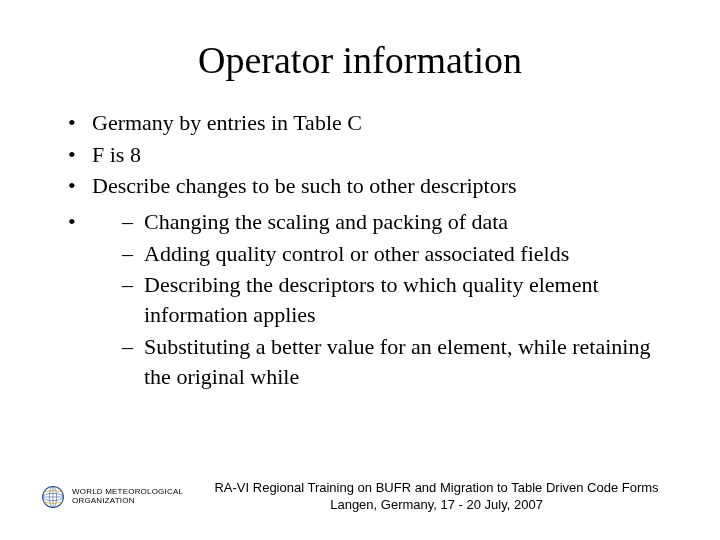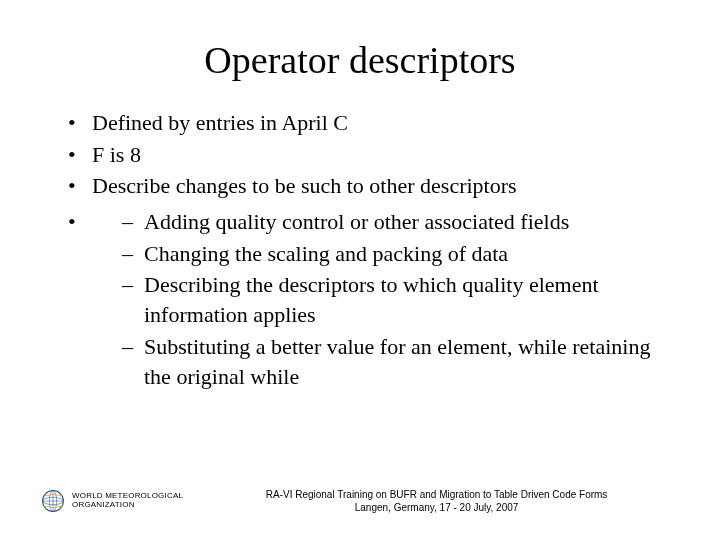--- a/index.html
+++ b/index.html
@@ -80,39 +80,39 @@
   .org-text {
     font-family: Arial, Helvetica, sans-serif;
     font-size: 8px;
     line-height: 1.1;
     letter-spacing: 0.2px;
   }
   .footer-center {
     flex: 1;
     text-align: center;
     font-family: Arial, Helvetica, sans-serif;
-    font-size: 10px;
+    font-size: 13px;
     line-height: 1.3;
     padding-left: 10px;
   }
 </style>
 </head>
 <body>
 
 <div class="slide">
-  <h1 class="title">Operator descriptors</h1>
+  <h1 class="title">Operator information</h1>
 
   <ul class="bullets">
-    <li><span>Defined by entries in April C</span></li>
+    <li><span>Germany by entries in Table C</span></li>
     <li><span>F is 8</span></li>
     <li><span>Describe changes to be such to other descriptors</span></li>
     <li>
       <ul class="sub-bullets">
+        <li><span>Changing the scaling and packing of data</span></li>
         <li><span>Adding quality control or other associated fields</span></li>
-        <li><span>Changing the scaling and packing of data</span></li>
         <li><span>Describing the descriptors to which quality element information applies</span></li>
         <li><span>Substituting a better value for an element, while retaining the original while</span></li>
       </ul>
     </li>
   </ul>
 
   <div class="footer">
     <div class="logo-block">
       <svg class="logo" viewBox="0 0 100 100">
         <circle cx="50" cy="50" r="40" fill="none" stroke="#2a4b8d" stroke-width="4"></circle>

